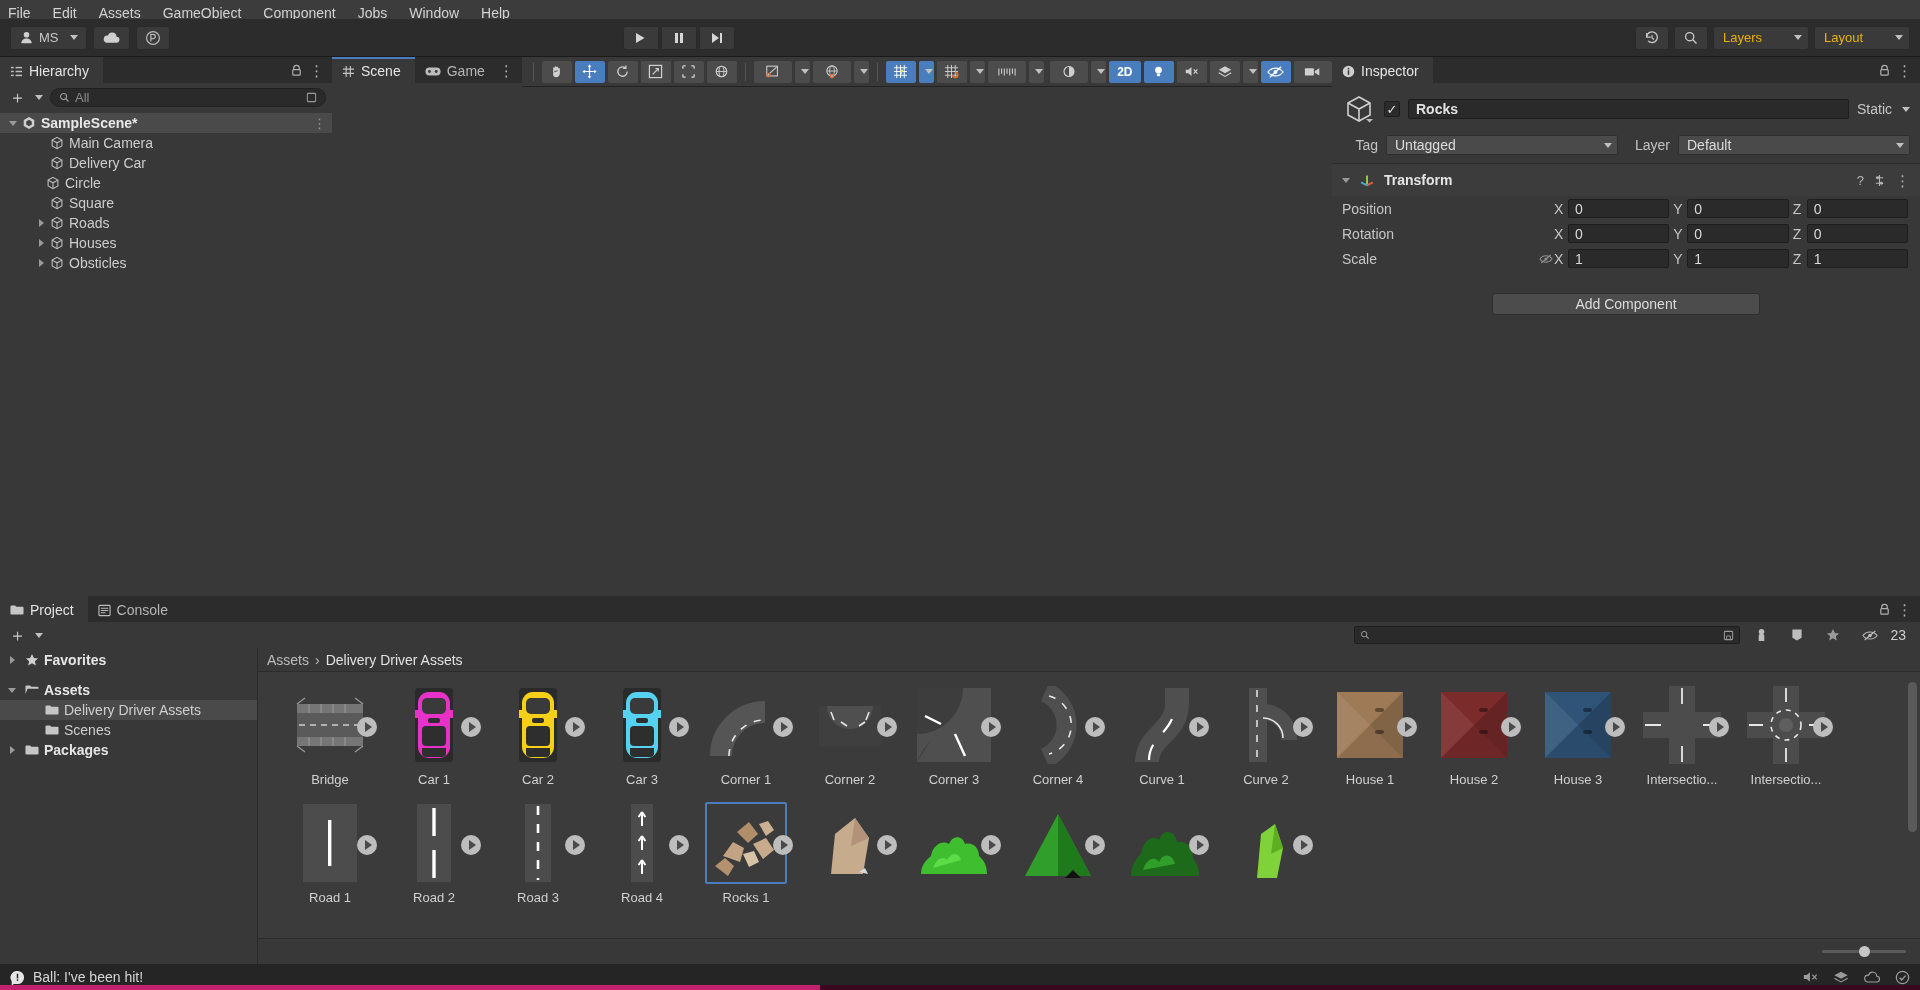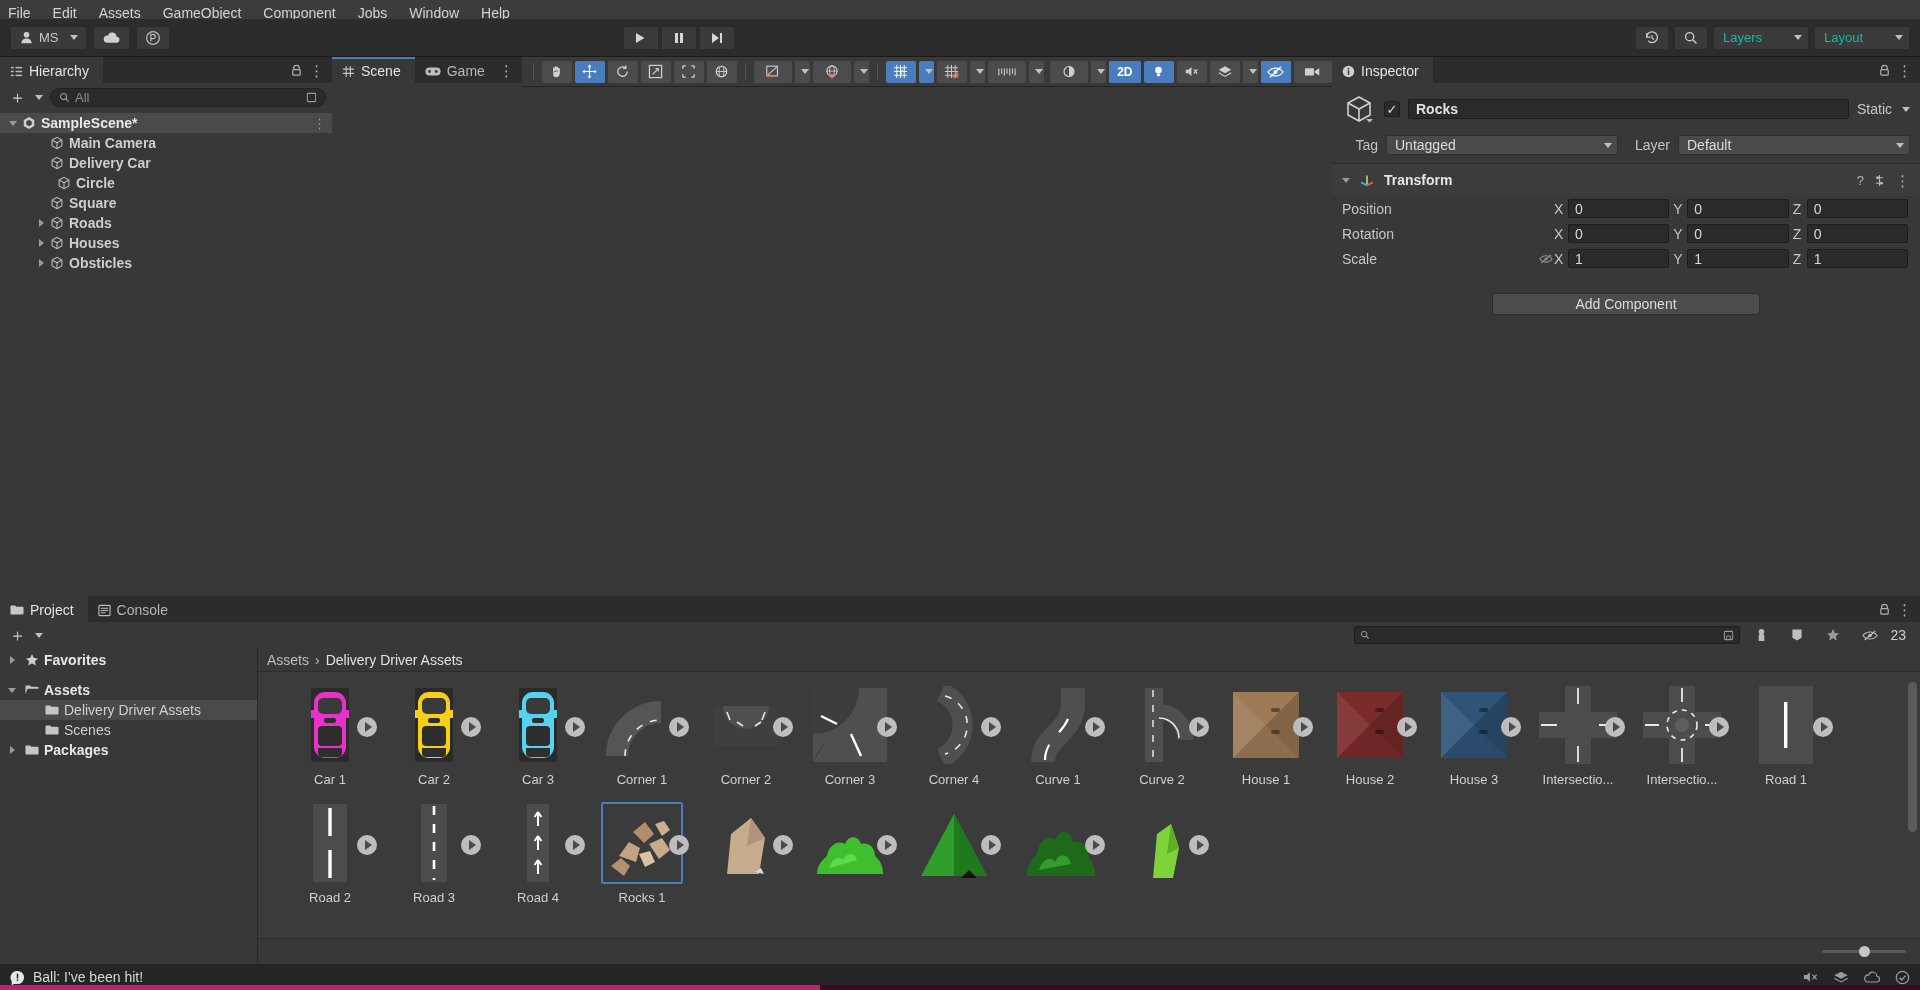--- a/index.html
+++ b/index.html
@@ -35,21 +35,21 @@
   .play-btn {
     width: 36px; height: 24px; background: #3a3a3a; border: 1px solid #2a2a2a;
     display: flex; align-items: center; justify-content: center; cursor: pointer;
   }
   .play-btn:first-child { border-radius: 3px 0 0 3px; }
   .play-btn:last-child { border-radius: 0 3px 3px 0; }
   .right-group { margin-left: auto; display: flex; align-items: center; gap: 5px; }
   .dd {
     height: 24px; background: #3a3a3a; border: 1px solid #2a2a2a; border-radius: 3px;
     display: flex; align-items: center; justify-content: space-between;
-    padding: 0 6px 0 9px; min-width: 96px; font-size: 13px; color: #14b8a6; cursor: pointer;
+    padding: 0 6px 0 9px; min-width: 96px; font-size: 13px; color: #eab308; cursor: pointer;
   }
   .caret { width: 0; height: 0; border-left: 4px solid transparent; border-right: 4px solid transparent;
     border-top: 5px solid #c0c0c0; margin-left: 6px; }
 
   
   .body { flex: 1; display: flex; min-height: 0; background: #1a1a1a; }
   .col-left { width: 332px; display: flex; flex-direction: column; flex: none; }
   .col-mid  { flex: 1; display: flex; flex-direction: column; min-width: 0; }
   .col-right{ width: 588px; display: flex; flex-direction: column; flex: none; }
 
@@ -80,21 +80,21 @@
   .searchbox input {
     flex: 1; background: transparent; border: none; outline: none; color: #cfcfcf; font-size: 13px;
     font-family: "Liberation Sans", sans-serif;
   }
   .searchbox input::placeholder { color: #8a8a8a; }
   .hier-list { flex: 1; overflow: hidden; background: #383838; padding-top: 2px; }
   .hrow { height: 20px; display: flex; align-items: center; font-size: 14px; color: #cdcdcd;
     padding-right: 6px; cursor: pointer; position: relative; }
   .hrow.sel { background: #4a4a4a; }
   .hrow .fold { width: 14px; flex: none; display: flex; align-items: center; justify-content: center; }
-  .hrow .nm { white-space: nowrap; overflow: hidden; text-overflow: ellipsis; font-weight: bold; }
+  .hrow .nm { white-space: nowrap; overflow: hidden; text-overflow: ellipsis; }
   .hrow.scene .nm { font-weight: bold; color: #e8e8e8; }
   .hrow .kebab-r { margin-left: auto; color: #9a9a9a; font-size: 13px; }
   .tri { width: 0; height: 0; border-left: 5px solid #9a9a9a; border-top: 4px solid transparent; border-bottom: 4px solid transparent; }
   .tri.open { border-left: 4px solid transparent; border-right: 4px solid transparent;
     border-top: 5px solid #9a9a9a; border-bottom: none; }
 
   
   .scene-panel { flex: 1; display: flex; flex-direction: row; min-height: 0; background: #383838; }
   .scene-toolbar {
     height: 30px; background: #393939; display: flex; align-items: center; gap: 3px;
@@ -344,21 +344,21 @@
             <div class="hrow" style="padding-left: 34px;">
               <span class="fold"></span>
               <span style="display: flex; align-items: center; margin: 0px 5px 0px 2px;">
                 <svg width="14" height="14" viewBox="0 0 16 16">
                   <path d="M8 1.6l5.6 3.1v6.6L8 14.4 2.4 11.3V4.7z" fill="none" stroke="#c0c0c0" stroke-width="1.2"></path>
                   <path d="M2.4 4.7L8 7.8l5.6-3.1M8 7.8v6.6" fill="none" stroke="#c0c0c0" stroke-width="1.2"></path>
                 </svg>
               </span>
               <span class="nm">Delivery Car</span>
             </div>
-            <div class="hrow" style="padding-left: 41px;">
+            <div class="hrow" style="padding-left: 30px;">
               <span class="fold"></span>
               <span style="display: flex; align-items: center; margin: 0px 5px 0px 2px;">
                 <svg width="14" height="14" viewBox="0 0 16 16">
                   <path d="M8 1.6l5.6 3.1v6.6L8 14.4 2.4 11.3V4.7z" fill="none" stroke="#c0c0c0" stroke-width="1.2"></path>
                   <path d="M2.4 4.7L8 7.8l5.6-3.1M8 7.8v6.6" fill="none" stroke="#c0c0c0" stroke-width="1.2"></path>
                 </svg>
               </span>
               <span class="nm">Circle</span>
             </div>
             <div class="hrow" style="padding-left: 34px;">
@@ -977,20 +977,38 @@
           <div class="crumb">
             <span>Assets</span>
             <span>›</span>
             <span class="cur">Delivery Driver Assets</span>
           </div>
           <div class="grid-wrap">
             <div class="grid" id="asset-grid">
                 <div class="cell">
                   <div class="thumb">
                     <svg viewBox="0 0 78 78" class="art">
+                      <rect x="6" y="18" width="66" height="42" fill="#5a5a5a"></rect>
+                      <rect x="6" y="18" width="66" height="9" fill="#767676"></rect>
+                      <rect x="6" y="51" width="66" height="9" fill="#767676"></rect>
+                      <g stroke="#cfcfcf" stroke-width="1.6" stroke-dasharray="6 5">
+                        <path d="M8 39h62"></path>
+                      </g>
+                      <g stroke="#9a9a9a" stroke-width="1">
+                        <path d="M18 18v9M30 18v9M42 18v9M54 18v9M18 51v9M30 51v9M42 51v9M54 51v9"></path>
+                      </g>
+                      <path d="M6 18l8-6M72 18l-8-6M6 60l8 6M72 60l-8 6" stroke="#9a9a9a" stroke-width="1.2" fill="none"></path>
+                    </svg>
+                    <div class="playbadge"></div>
+                  </div>
+                  <div class="clabel">Bridge</div>
+                </div>
+                <div class="cell">
+                  <div class="thumb">
+                    <svg viewBox="0 0 78 78" class="art">
                       <rect x="20" y="2" width="38" height="74" rx="3" fill="#2a2a2a"></rect>
                       <rect x="23" y="6" width="32" height="66" rx="11" fill="#e831c8"></rect>
                       <rect x="27" y="12" width="24" height="16" rx="5" fill="#3a3a3a"></rect>
                       <rect x="27" y="40" width="24" height="20" rx="4" fill="#2e2e2e"></rect>
                       <rect x="33" y="32" width="12" height="5" rx="2" fill="#2e2e2e"></rect>
                       <path d="M23 24h-3v8h3M55 24h3v8h-3" fill="#e831c8"></path>
                       <path d="M27 62h24v5a4 4 0 0 1-4 4H31a4 4 0 0 1-4-4z" fill="#2e2e2e"></path>
                     </svg>
                     <div class="playbadge"></div>
                   </div>

